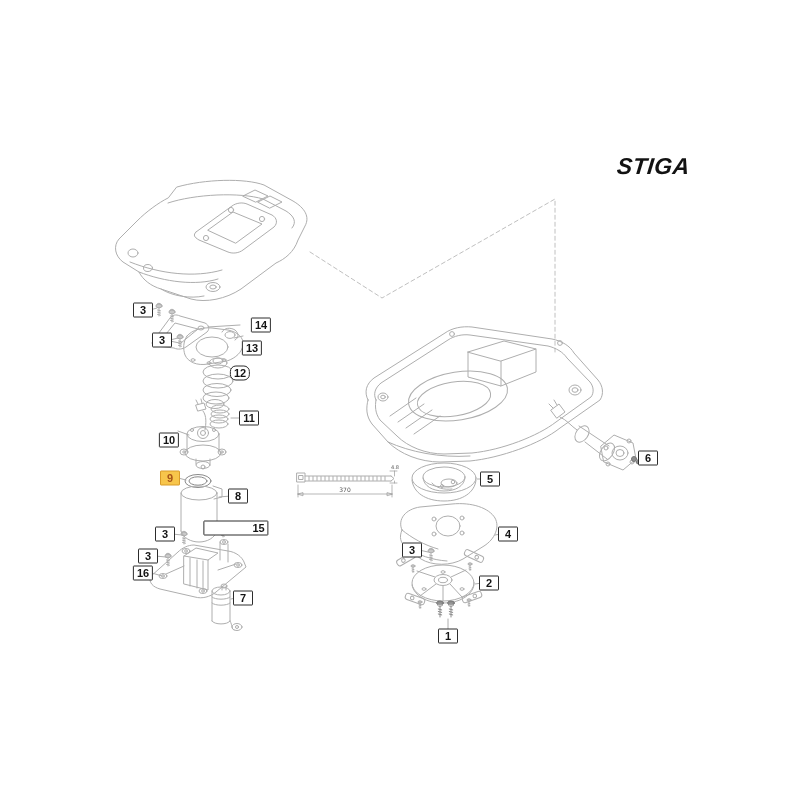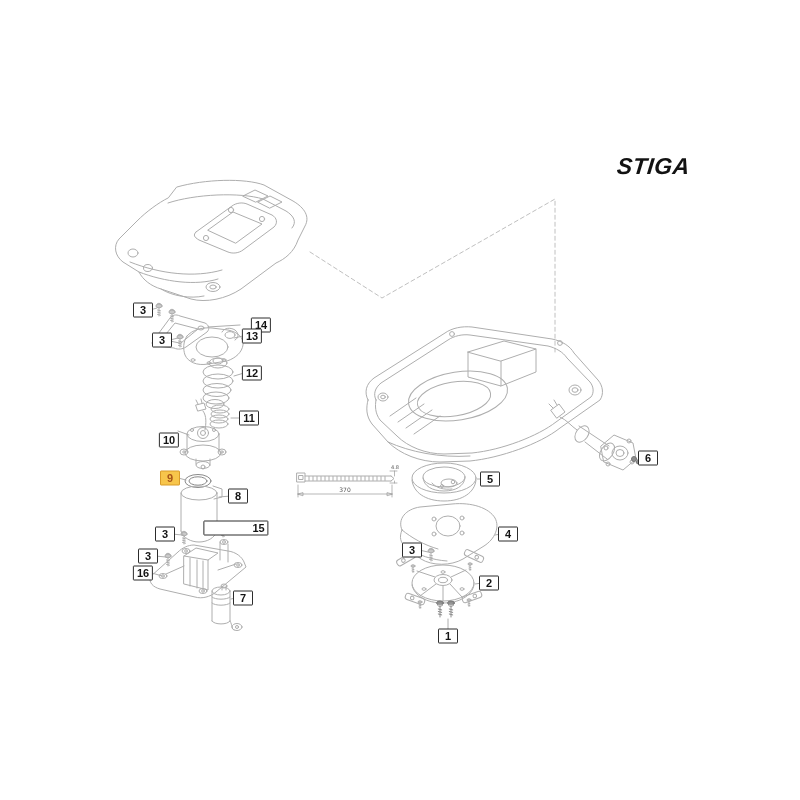--- a/index.html
+++ b/index.html
@@ -383,22 +383,22 @@
     <line x1="482" y1="583" x2="475" y2="584"></line>
     <line x1="448" y1="629" x2="448" y2="619"></line>
   </g>
 </svg>
 
 <div class="logo">STIGA</div>
 
 <div class="callout" style="left:143px;top:310px;">3</div>
 <div class="callout" style="left:251px;top:325px;margin-left:10px;">14</div>
 <div class="callout" style="left:162px;top:340px;">3</div>
-<div class="callout" style="left:252px;top:336px;">13</div>
-<div class="callout" style="left:252px;top:373px;">12</div>
+<div class="callout" style="left:252px;top:348px;">13</div>
+<div class="callout" style="left:240px;top:373px;border-radius:6px;">12</div>
 <div class="callout" style="left:249px;top:418px;">11</div>
 <div class="callout" style="left:169px;top:431px;margin-top:9px;">10</div>
 <div class="callout hl" style="left:170px;top:478px;">9</div>
 <div class="callout" style="left:238px;top:496px;">8</div>
 <div class="callout" style="left:236px;top:528px;padding-left:48px;">15</div>
 <div class="callout" style="left:165px;top:534px;">3</div>
 <div class="callout" style="left:148px;top:556px;">3</div>
 <div class="callout" style="left:143px;top:573px;text-align:center;">16</div>
 <div class="callout" style="left:243px;top:598px;">7</div>
 <div class="callout" style="left:648px;top:458px;">6</div>

